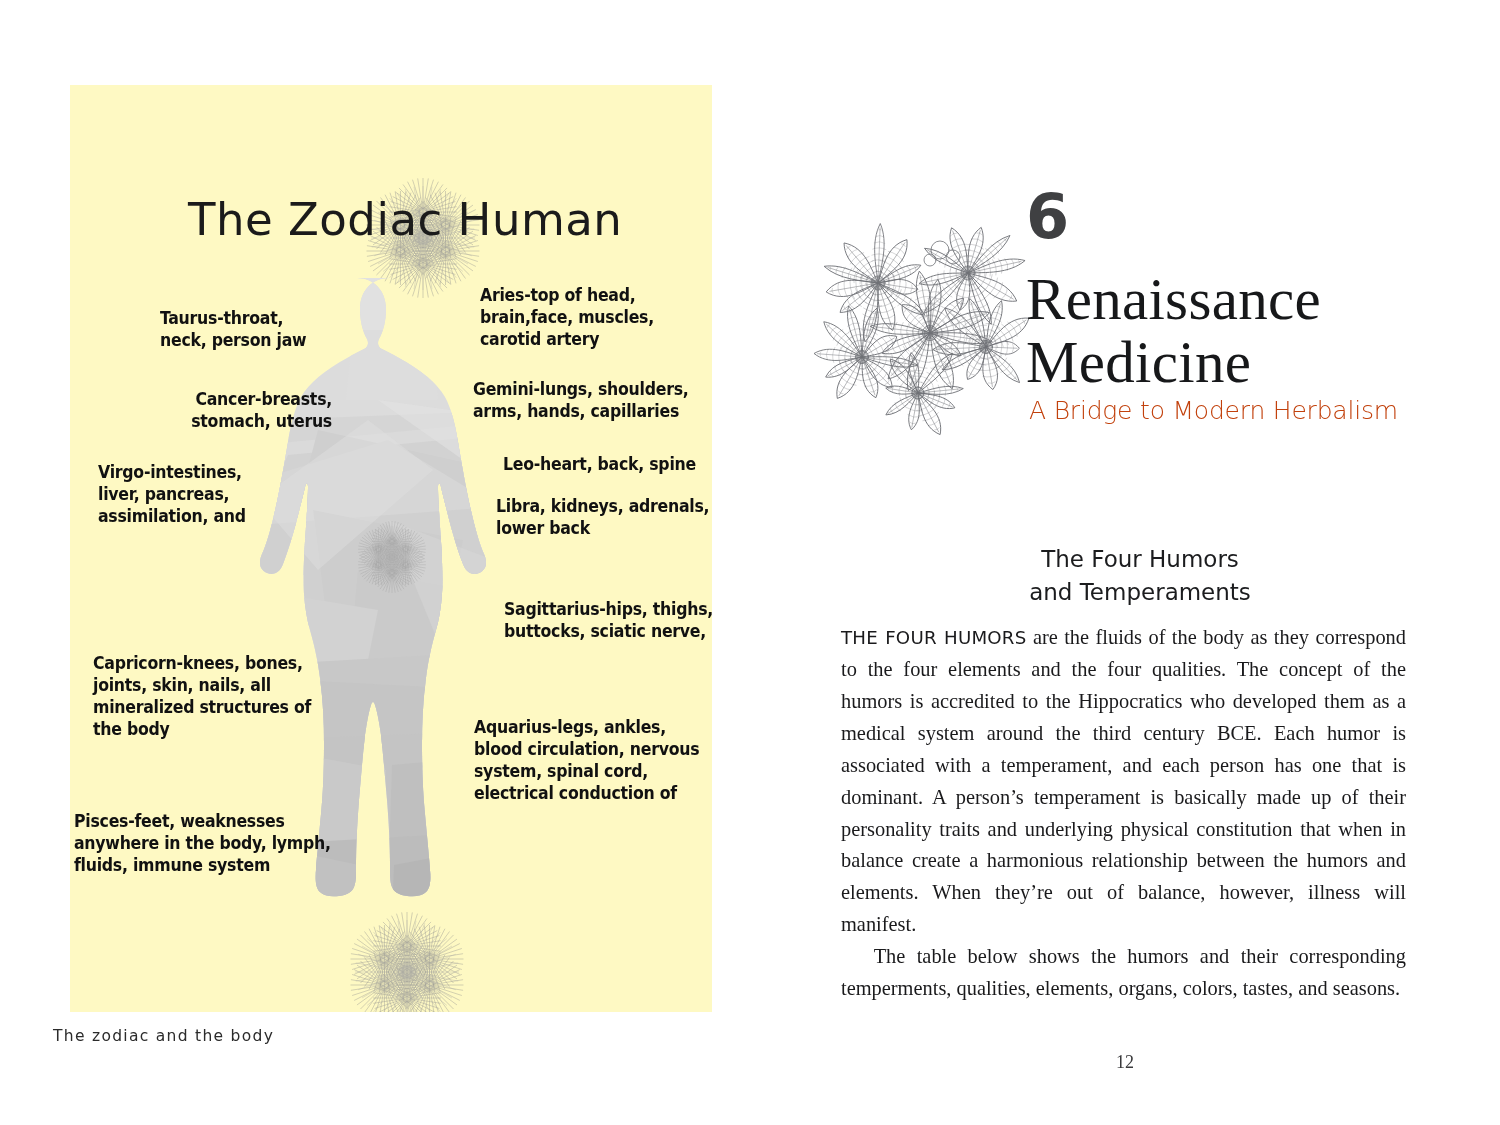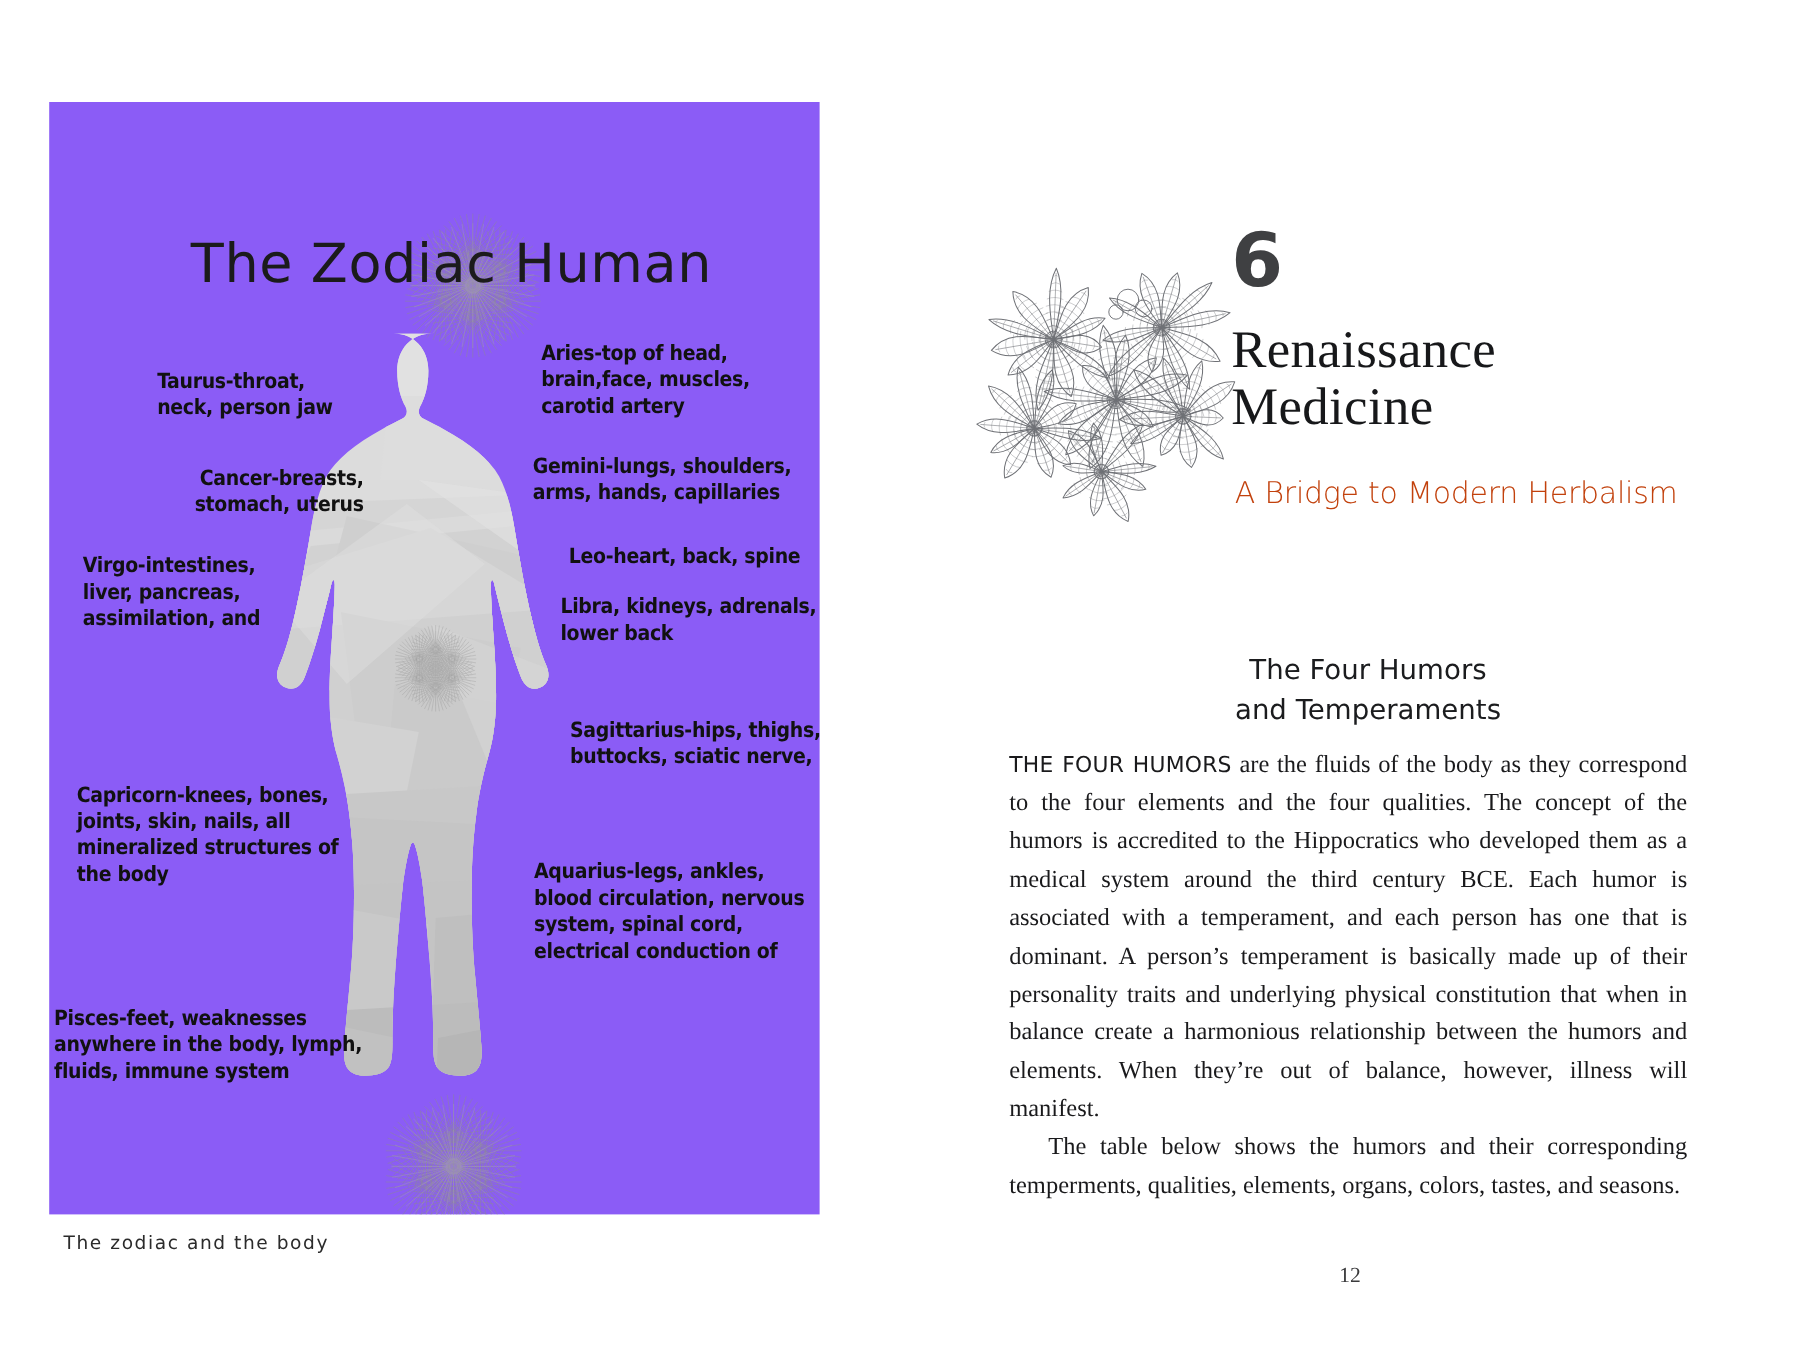--- a/index.html
+++ b/index.html
@@ -18,25 +18,25 @@
 
   
   #left-page {
     position: absolute;
     left: 0; top: 0;
     width: 750px; height: 1125px;
   }
 
   #zodiac-panel {
     position: absolute;
-    left: 41px;
+    left: 70px;
     top: 85px;
     width: 642px;
     height: 927px;
-    background: #8b5cf6;
+    background: #fef9c3;
     overflow: hidden;
   }
 
   
   .mandala {
     position: absolute;
     opacity: .85;
   }
   #mandala-top   { left: 288px; top: 88px;  width: 130px; height: 130px; }
   #mandala-belly { left: 272px; top: 422px; width: 100px; height: 100px; opacity:.7; }
@@ -76,21 +76,21 @@
     color: #111111;
     letter-spacing: -.25px;
     white-space: pre-line;
   }
 
   #lbl-taurus      { left: 90px;  top: 222px; width: 210px; }
   #lbl-cancer      { left: 52px;  top: 303px; width: 210px; text-align: right; }
   #lbl-virgo       { left: 28px;  top: 376px; width: 200px; }
   #lbl-scorpio     { left: 40px;  top: 472px; width: 210px; }
   #lbl-capricorn   { left: 23px;  top: 567px; width: 240px; }
-  #lbl-pisces      { left: 4px;   top: 725px; width: 260px; margin-top: 28px; }
+  #lbl-pisces      { left: 4px;   top: 725px; width: 260px; }
 
   #lbl-aries       { left: 410px; top: 199px; width: 225px; }
   #lbl-gemini      { left: 403px; top: 293px; width: 240px; }
   #lbl-leo         { left: 433px; top: 368px; width: 230px; }
   #lbl-libra       { left: 426px; top: 410px; width: 230px; }
   #lbl-sagittarius { left: 434px; top: 513px; width: 240px; }
   #lbl-aquarius    { left: 404px; top: 631px; width: 235px; }
 
   #zodiac-caption {
     position: absolute;
@@ -129,21 +129,21 @@
     color: #3f4042;
     line-height: 1;
   }
 
   #chapter-title {
     position: absolute;
     left: 276px;
     top: 268px;
     width: 420px;
     font-family: "Liberation Serif", "DejaVu Serif", serif;
-    font-size: 44px;
+    font-size: 59px;
     font-weight: 400;
     line-height: 1.07;
     color: #17181a;
     letter-spacing: .3px;
   }
 
   #chapter-subtitle {
     position: absolute;
     left: 279px;
     top: 396px;

